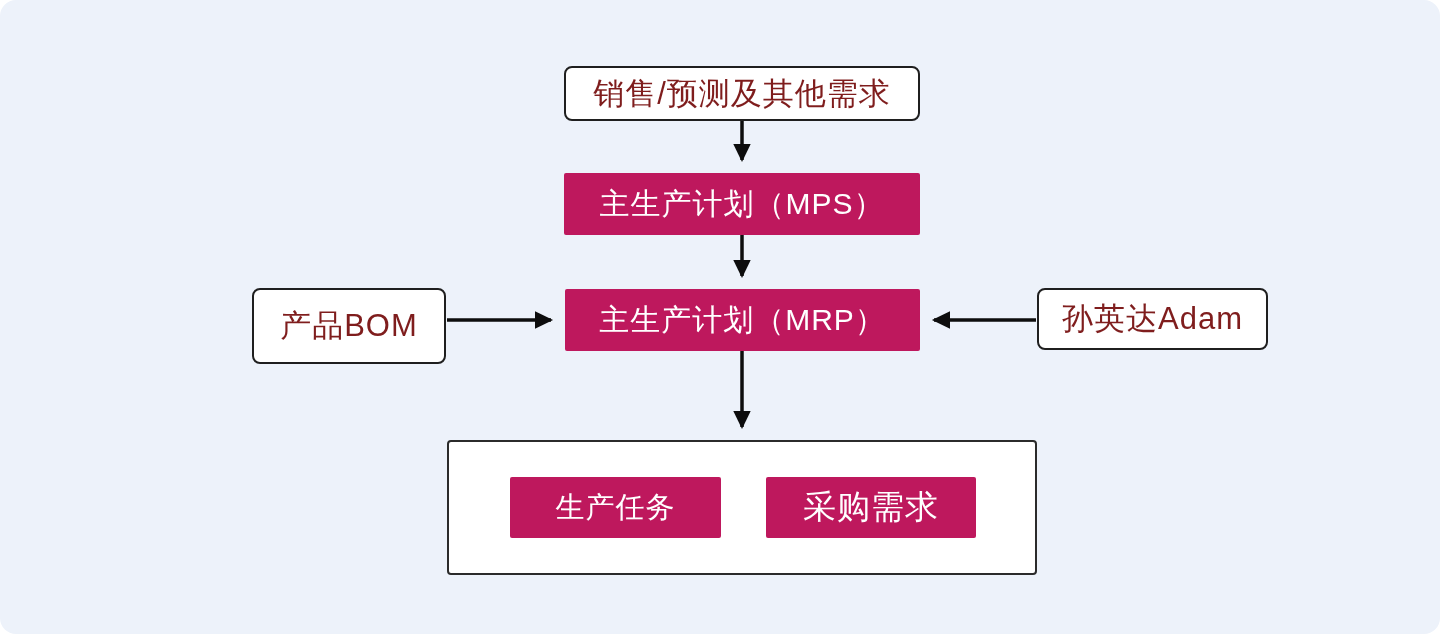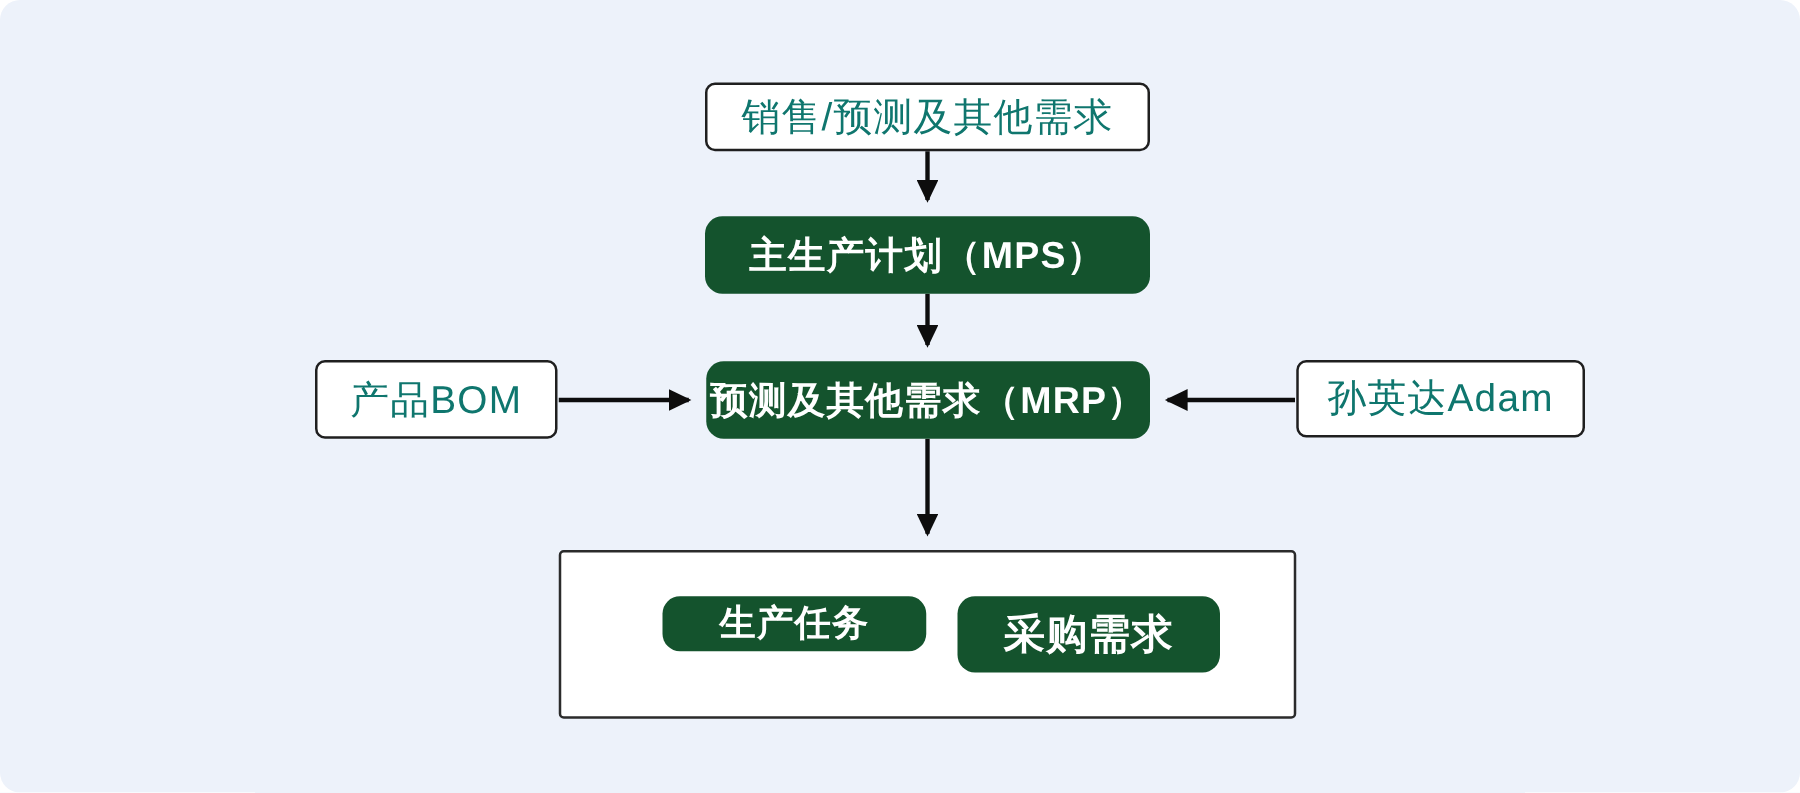--- a/index.html
+++ b/index.html
@@ -22,46 +22,46 @@
     align-items: center;
     justify-content: center;
     box-sizing: border-box;
     letter-spacing: 1px;
     white-space: nowrap;
   }
   .node.plain {
     background: #ffffff;
     border: 2px solid #1f1f1f;
     border-radius: 8px;
-    color: #0f766e;
+    color: #7f1d1d;
     font-size: 31px;
     font-weight: 500;
   }
   .node.accent {
-    background: #14532d;
+    background: #be185d;
     border: none;
-    border-radius: 14px;
+    border-radius: 2px;
     color: #ffffff;
     font-size: 30px;
-    font-weight: 700;
+    font-weight: 400;
   }
   .container-box {
     position: absolute;
     background: #ffffff;
     border: 2px solid #2b2b2b;
     border-radius: 4px;
     box-sizing: border-box;
   }
   #demand   { left: 564px; top: 66px;  width: 356px; height: 55px; }
   #mps      { left: 564px; top: 173px; width: 356px; height: 62px; }
-  #bom      { left: 252px; top: 288px; width: 194px; height: 63px; }
+  #bom      { left: 252px; top: 288px; width: 194px; height: 76px; }
   #mrp      { left: 565px; top: 289px; width: 355px; height: 62px; }
   #inventory{ left: 1037px;top: 288px; width: 231px; height: 62px; }
   #outputs  { left: 447px; top: 440px; width: 590px; height: 135px; }
-  #prodtask { left: 530px; top: 477px; width: 211px; height: 44px; font-size: 29px; }
+  #prodtask { left: 510px; top: 477px; width: 211px; height: 61px; font-size: 29px; }
   #purchase { left: 766px; top: 477px; width: 210px; height: 61px; font-size: 33px; }
 
   .edges-svg {
     position: absolute;
     left: 0; top: 0;
     width: 1440px;
     height: 634px;
     pointer-events: none;
   }
   .edge-line {
@@ -99,21 +99,21 @@
     <line class="edge-line" x1="1036" y1="320" x2="934" y2="320" marker-end="url(#arrowhead)"></line>
     <line class="edge-line" x1="742" y1="351" x2="742" y2="427" marker-end="url(#arrowhead)"></line>
   </svg>
 
   <div id="demand" class="node plain">销售/预测及其他需求</div>
 
   <div id="mps" class="node accent">主生产计划（MPS）</div>
 
   <div id="bom" class="node plain">产品BOM</div>
 
-  <div id="mrp" class="node accent">预测及其他需求（MRP）</div>
+  <div id="mrp" class="node accent">主生产计划（MRP）</div>
 
   <div id="inventory" class="node plain">孙英达Adam</div>
 
   <div id="outputs" class="container-box"></div>
 
   <div id="prodtask" class="node accent">生产任务</div>
 
   <div id="purchase" class="node accent">采购需求</div>
 
 

